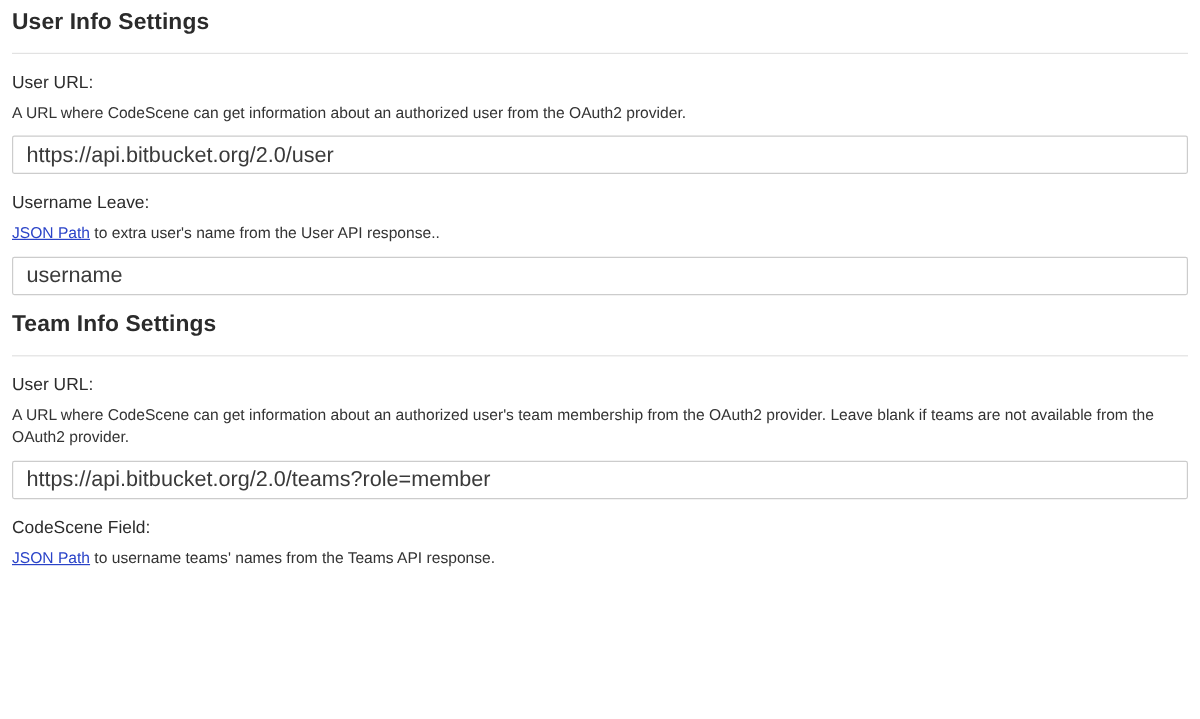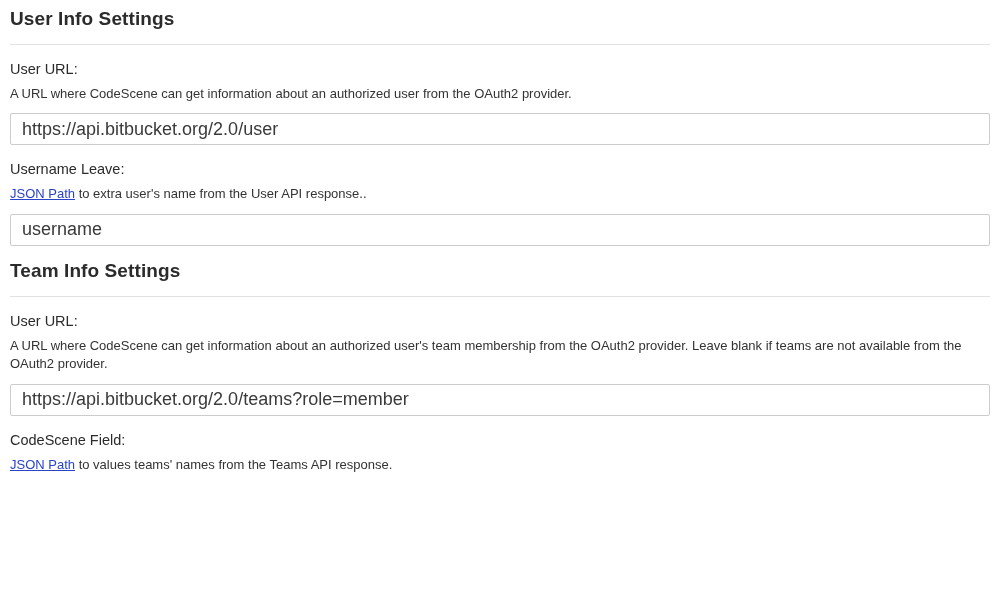--- a/index.html
+++ b/index.html
@@ -103,17 +103,17 @@
     <div class="field-label">User URL:</div>
     <p class="field-help">
       <span>A URL where CodeScene can get information about an authorized user's team membership from the OAuth2 provider. Leave blank if teams are not available from the OAuth2 provider.</span>
     </p>
     <input class="text-input" type="text" value="https://api.bitbucket.org/2.0/teams?role=member" style="">
   </div>
 
   <div class="field-block">
     <div class="field-label">CodeScene Field:</div>
     <p class="field-help">
-      <a class="link">JSON Path</a><span> to values teams' names from the Teams API response.</span>
+      <a class="link">JSON Path</a><span> to username teams' names from the Teams API response.</span>
     </p>
   </div>
 
 </div>
 
 </body></html>

